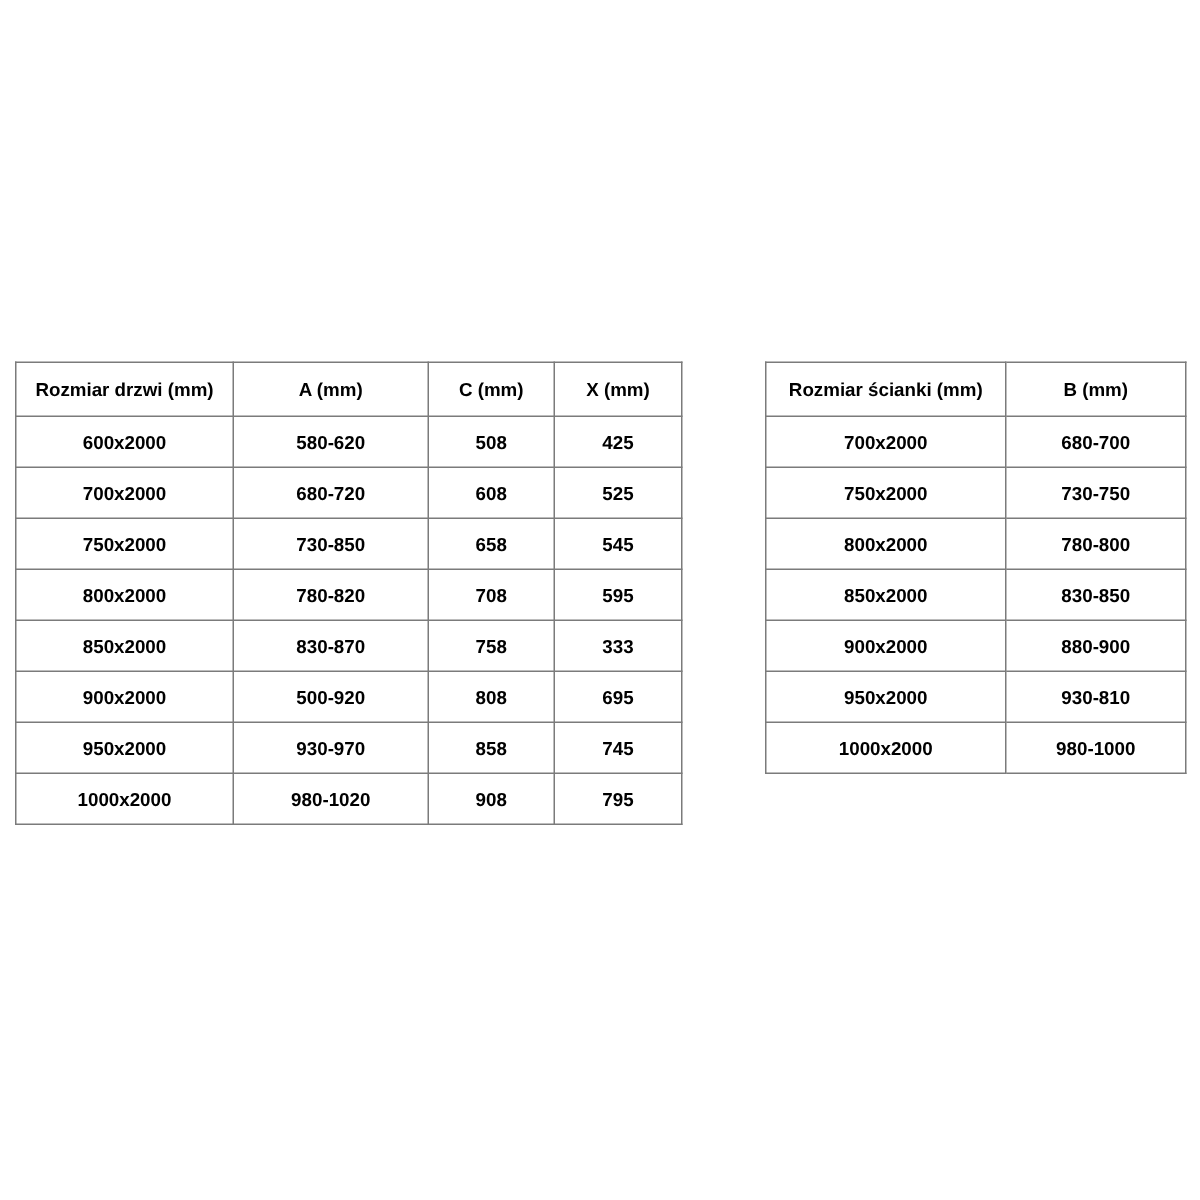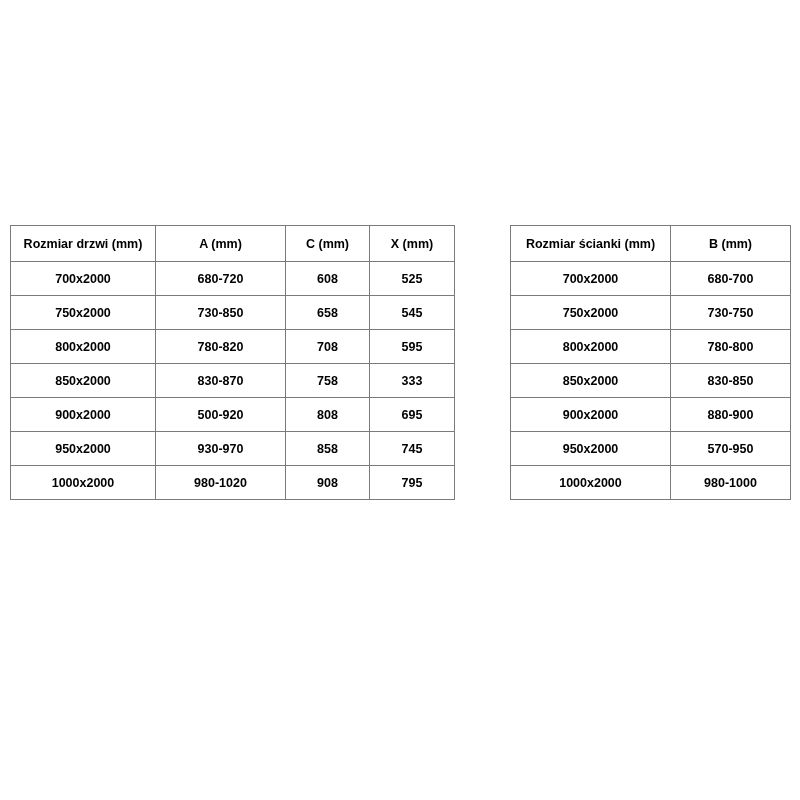--- a/index.html
+++ b/index.html
@@ -10,21 +10,21 @@
     width: 800px;
     height: 800px;
     background: #ffffff;
     font-family: "Liberation Sans", sans-serif;
     position: relative;
     overflow: hidden;
   }
   .sheet {
     position: absolute;
     left: 0;
-    top: 0;
+    top: 16px;
     width: 800px;
     height: 632px;
   }
   .table-wrap {
     position: absolute;
   }
   #doors-table-wrap {
     left: 10px;
     top: 225px;
   }
@@ -80,20 +80,26 @@
       </colgroup>
       <thead>
         <tr>
           <th>Rozmiar drzwi (mm)</th>
           <th>A (mm)</th>
           <th>C (mm)</th>
           <th>X (mm)</th>
         </tr>
       </thead>
       <tbody>
+        <tr>
+          <td>600x2000</td>
+          <td>580-620</td>
+          <td>508</td>
+          <td>425</td>
+        </tr>
         <tr>
           <td>700x2000</td>
           <td>680-720</td>
           <td>608</td>
           <td>525</td>
         </tr>
         <tr>
           <td>750x2000</td>
           <td>730-850</td>
           <td>658</td>
@@ -161,21 +167,21 @@
         <tr>
           <td>850x2000</td>
           <td>830-850</td>
         </tr>
         <tr>
           <td>900x2000</td>
           <td>880-900</td>
         </tr>
         <tr>
           <td>950x2000</td>
-          <td>570-950</td>
+          <td>930-810</td>
         </tr>
         <tr>
           <td>1000x2000</td>
           <td>980-1000</td>
         </tr>
       </tbody>
     </table>
   </div>
 
 </div>

